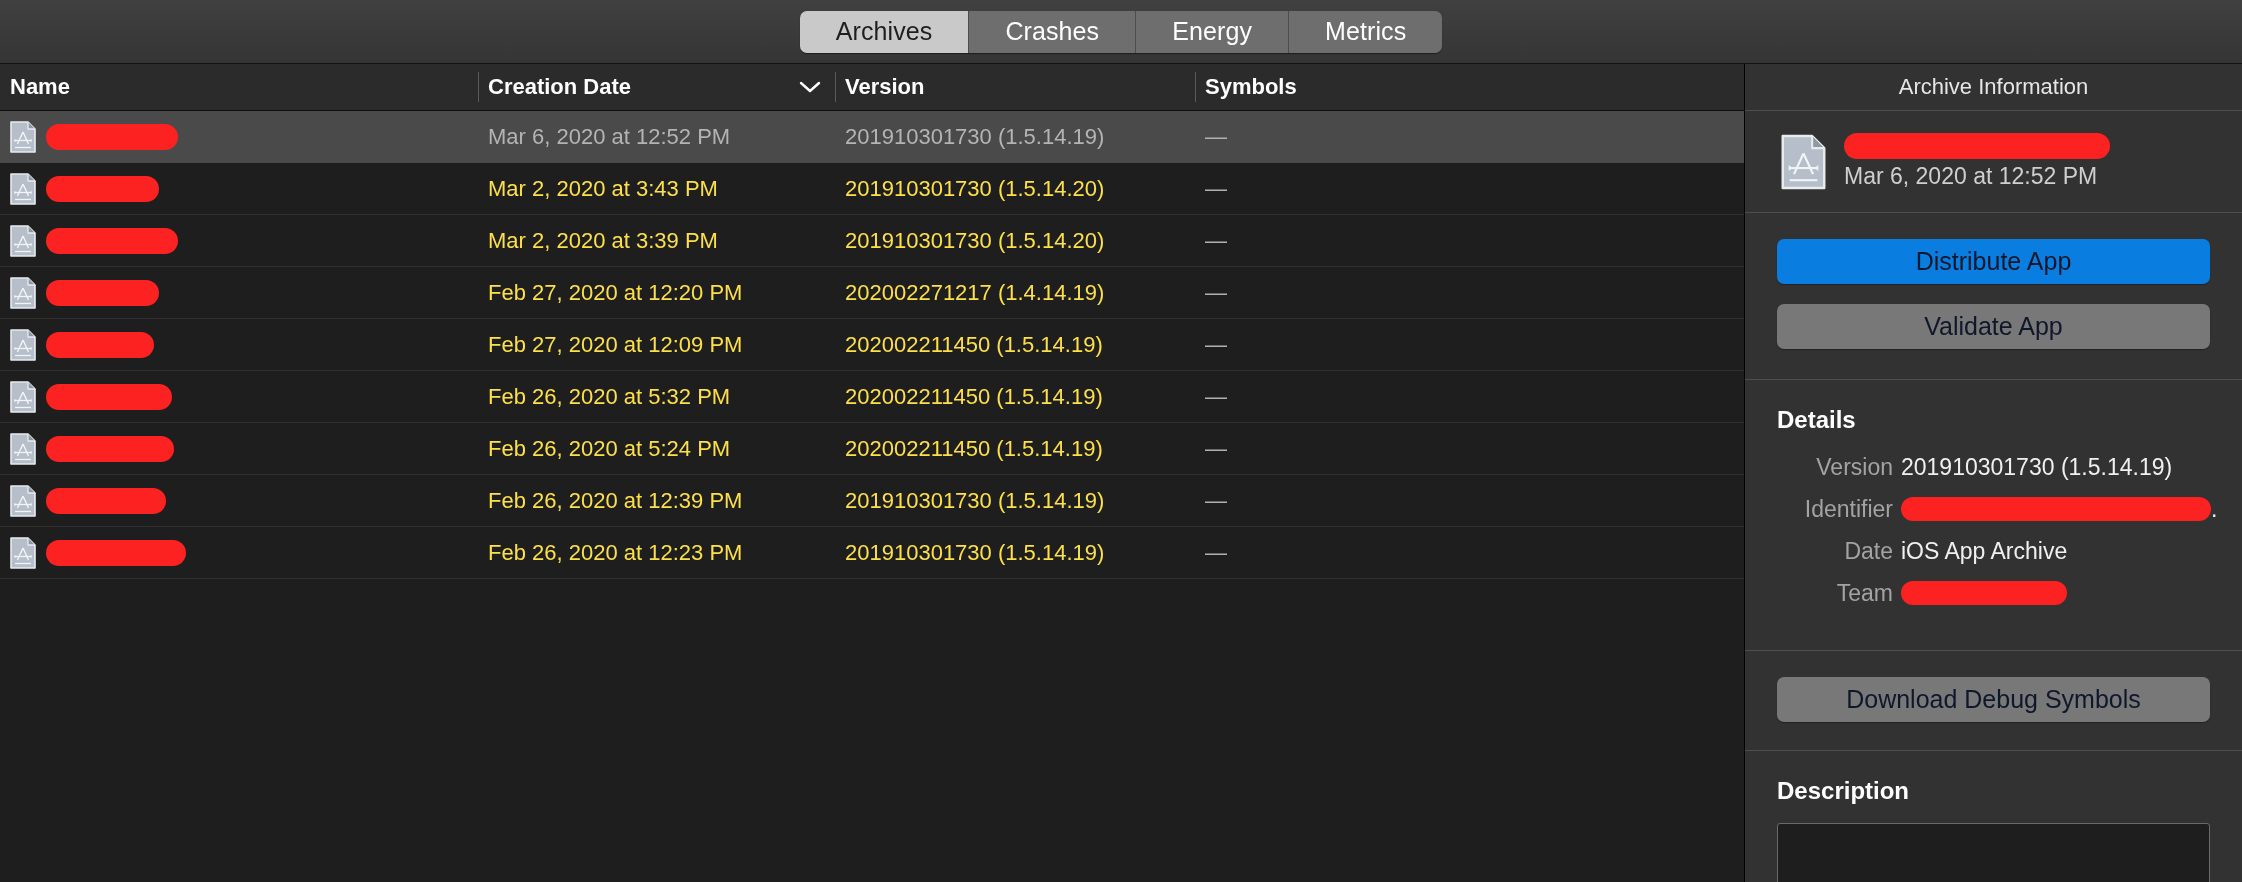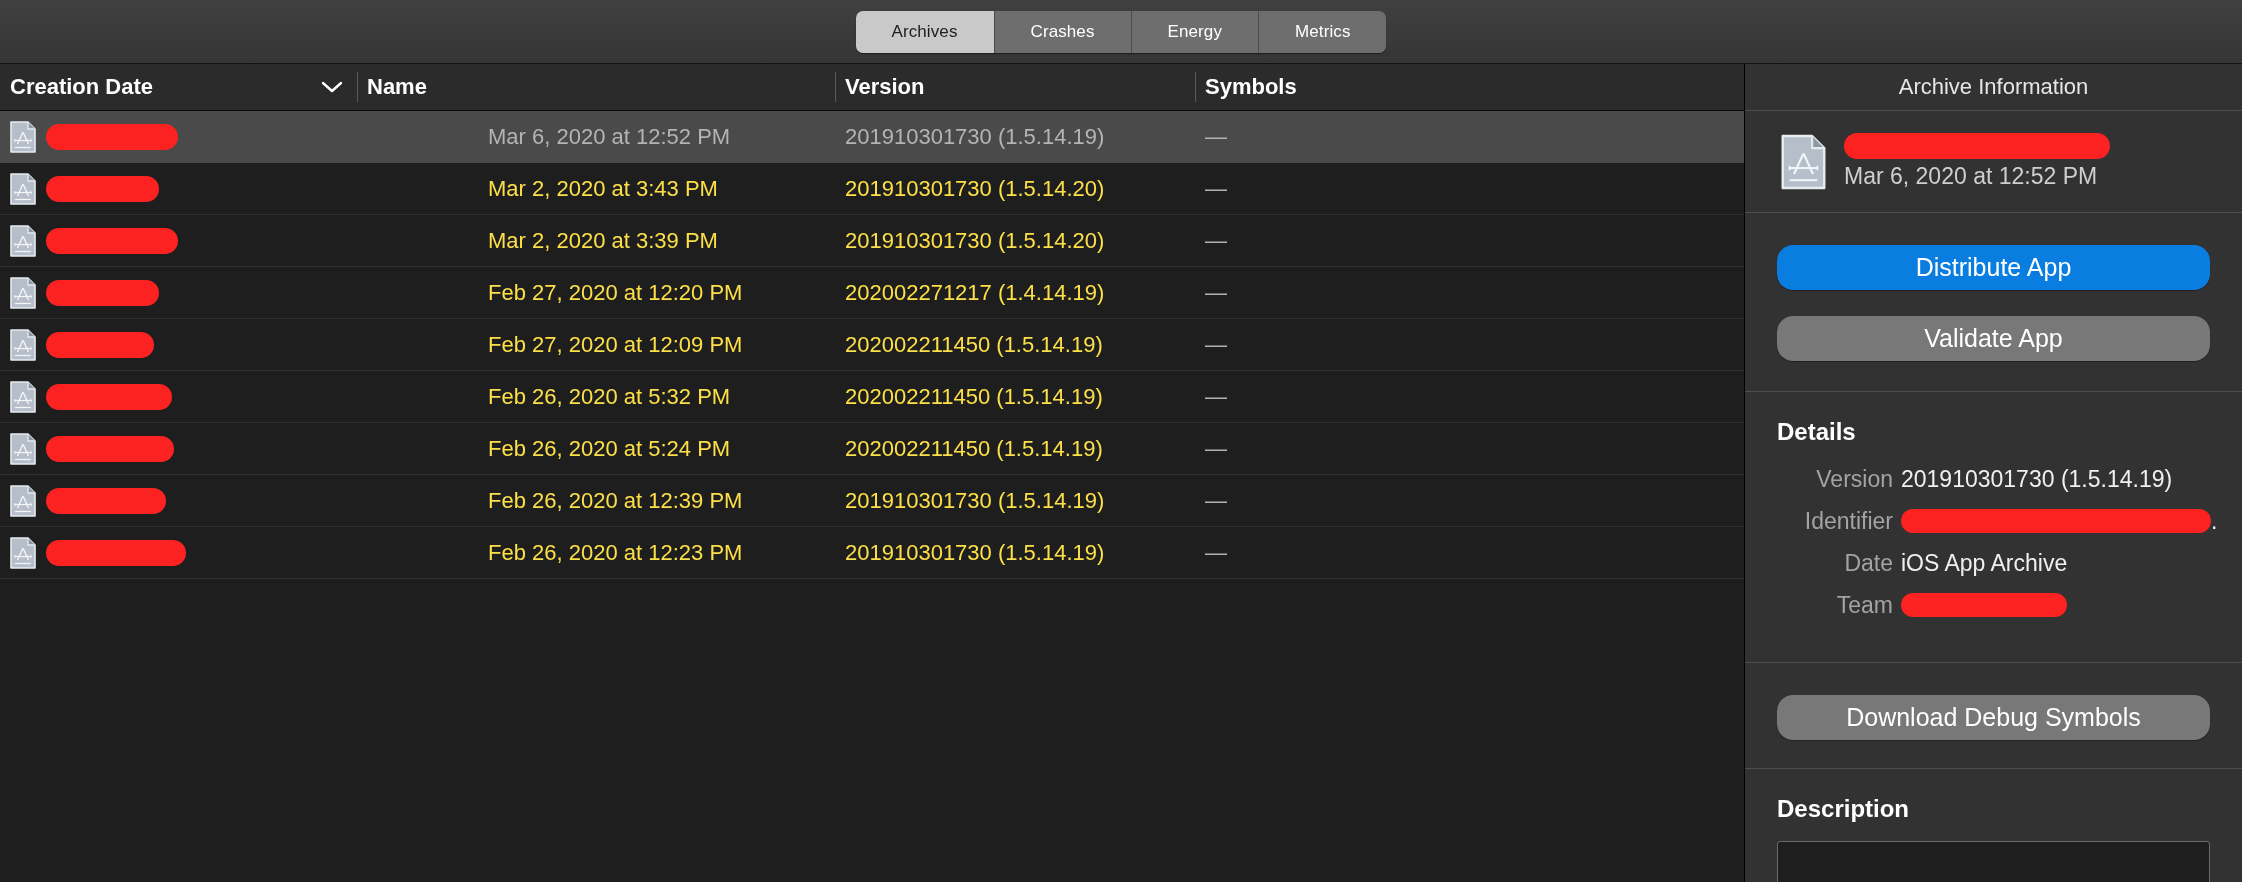--- a/index.html
+++ b/index.html
@@ -24,21 +24,21 @@
     display: flex;
     height: 42px;
     border-radius: 7px;
     overflow: hidden;
     box-shadow: 0 1px 1px rgba(0,0,0,0.45);
   }
   .seg {
     display: flex; align-items: center; justify-content: center;
     background: #6e6e6e;
     color: #ffffff;
-    font-size: 17px;
+    font-size: 25px;
     padding: 0 36px;
     border-right: 1px solid #4d4d4d;
     cursor: default;
     letter-spacing: 0.1px;
   }
   .seg:last-child { border-right: none; }
   .seg.active { background: #c9c9c9; color: #1e1e1e; }
 
   
   .body-split { display: flex; flex: 1; min-height: 0; }
@@ -125,25 +125,24 @@
   .insp-summary .doc-icon-lg { width: 45px; height: 56px; flex: 0 0 auto; display:block; }
   .summary-text { display: flex; flex-direction: column; gap: 4px; }
   .summary-date { color: #cfcfcf; font-size: 23px; }
 
   .insp-actions {
     padding: 26px 32px 30px 32px;
     border-bottom: 1px solid #4e4e4e;
     display: flex; flex-direction: column; gap: 20px;
   }
   .btn {
-    height: 45px; border-radius: 16px;
+    height: 45px; border-radius: 7px;
     display: flex; align-items: center; justify-content: center;
-    font-size: 25px; color: #ffffff; cursor: default;
+    font-size: 25px; color: #0f172a; cursor: default;
     box-shadow: 0 1px 1px rgba(0,0,0,0.35);
-    margin-top: 6px;
   }
   .btn-primary { background: #0a7ee0; }
   .btn-secondary { background: #787878; }
 
   .insp-details { padding: 26px 16px 30px 32px; border-bottom: 1px solid #4e4e4e; }
   .section-title { color: #ffffff; font-size: 24px; font-weight: bold; margin-bottom: 18px; }
   .detail-row { display: flex; align-items: center; margin-bottom: 12px; height: 30px; }
   .detail-label { width: 124px; min-width: 124px; text-align: right; color: #a3a3a3; font-size: 23px; padding-right: 8px; }
   .detail-value { color: #f0f0f0; font-size: 23px; white-space: nowrap; display: flex; align-items: center; }
   .detail-value .redact { height: 24px; border-radius: 12px; }
@@ -170,30 +169,30 @@
         <div class="seg">Energy</div>
         <div class="seg">Metrics</div>
       </div>
   </div>
 
   <div class="body-split">
 
     <div class="table-area">
 
       <div class="thead">
+        <div class="th th-name">
+          <span>Name</span>
+        </div>
         <div class="th th-date">
           <span>Creation Date</span>
           <span class="sort-chevron">
             <svg width="22" height="14" viewBox="0 0 22 14">
                 <path d="M2 3 L11 11 L20 3" stroke="#ffffff" stroke-width="2.4" fill="none" stroke-linecap="round" stroke-linejoin="round"></path>
               </svg>
           </span>
-        </div>
-        <div class="th th-name">
-          <span>Name</span>
         </div>
         <div class="th th-version">
           <span>Version</span>
         </div>
         <div class="th th-status">
           <span>Symbols</span>
         </div>
       </div>
 
       <div class="tbody" id="tbody">

